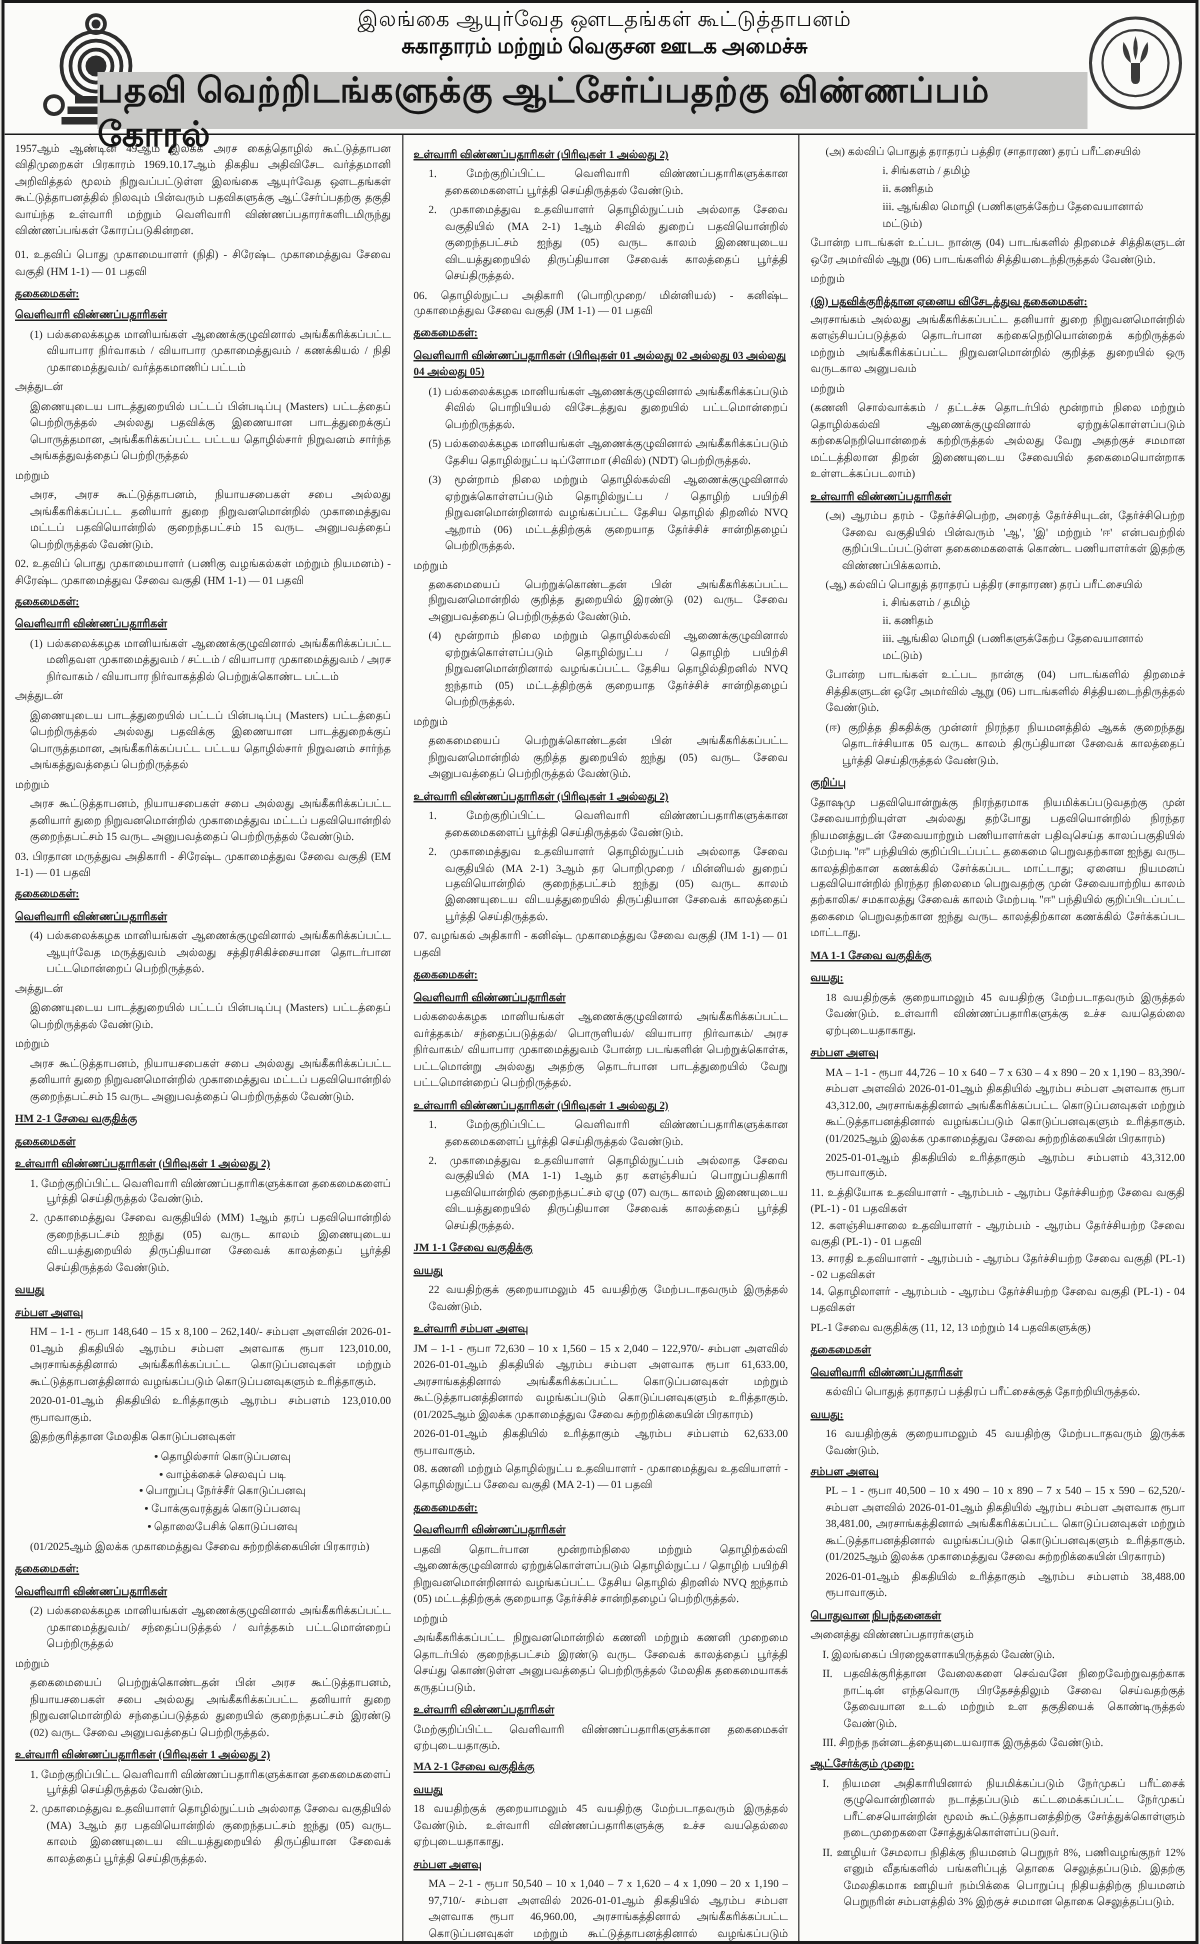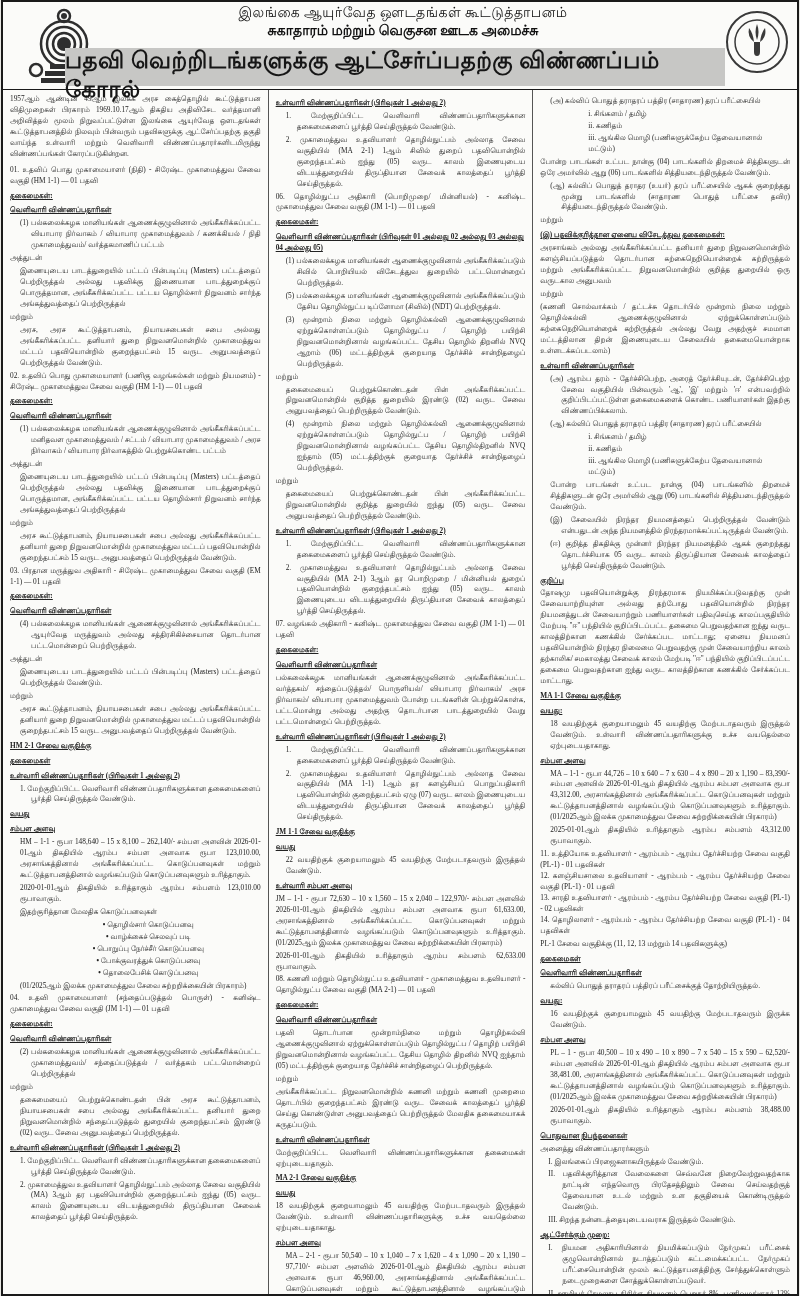--- a/index.html
+++ b/index.html
@@ -94,32 +94,32 @@
         <div class="subhead">வெளிவாரி விண்ணப்பதாரிகள்</div>
         <div class="num">(4) பல்கலைக்கழக மானியங்கள் ஆணைக்குழுவினால் அங்கீகரிக்கப்பட்ட ஆயுர்வேத மருத்துவம் அல்லது சத்திரசிகிச்சையான தொடர்பான பட்டமொன்றைப் பெற்றிருத்தல்.</div>
         <div class="center">அத்துடன்</div>
         <div class="para">இணையுடைய பாடத்துறையில் பட்டப் பின்படிப்பு (Masters) பட்டத்தைப் பெற்றிருத்தல் வேண்டும்.</div>
         <div class="center">மற்றும்</div>
         <div class="para">அரச கூட்டுத்தாபனம், நியாயசபைகள் சபை அல்லது அங்கீகரிக்கப்பட்ட தனியார் துறை நிறுவனமொன்றில் முகாமைத்துவ மட்டப் பதவியொன்றில் குறைந்தபட்சம் 15 வருட அனுபவத்தைப் பெற்றிருத்தல் வேண்டும்.</div>
         <div class="subhead">HM 2-1 சேவை வகுதிக்கு</div>
         <div class="subhead">தகைமைகள்</div>
         <div class="subhead">உள்வாரி விண்ணப்பதாரிகள் (பிரிவுகள் 1 அல்லது 2)</div>
         <div class="num">1. மேற்குறிப்பிட்ட வெளிவாரி விண்ணப்பதாரிகளுக்கான தகைமைகளைப் பூர்த்தி செய்திருத்தல் வேண்டும்.</div>
+        <div class="num">2. முகாமைத்துவ சேவை வகுதியில் (MM) 1ஆம் தரப் பதவியொன்றில் குறைந்தபட்சம் ஐந்து (05) வருட காலம் இணையுடைய விடயத்துறையில் திருப்தியான சேவைக் காலத்தைப் பூர்த்தி செய்திருத்தல் வேண்டும்.</div>
         <div class="subhead">வயது</div>
         <div class="subhead">சம்பள அளவு</div>
         <div class="para">HM – 1-1 - ரூபா 148,640 – 15 x 8,100 – 262,140/- சம்பள அளவின் 2026-01-01ஆம் திகதியில் ஆரம்ப சம்பள அளவாக ரூபா 123,010.00, அரசாங்கத்தினால் அங்கீகரிக்கப்பட்ட கொடுப்பனவுகள் மற்றும் கூட்டுத்தாபனத்தினால் வழங்கப்படும் கொடுப்பனவுகளும் உரித்தாகும்.</div>
         <div class="para">2020-01-01ஆம் திகதியில் உரித்தாகும் ஆரம்ப சம்பளம் 123,010.00 ரூபாவாகும்.</div>
         <div class="para">இதற்குரித்தான மேலதிக கொடுப்பனவுகள்</div>
         <div class="bullet">தொழில்சார் கொடுப்பனவு</div>
         <div class="bullet">வாழ்க்கைச் செலவுப் படி</div>
         <div class="bullet">பொறுப்பு நேர்ச்சீர் கொடுப்பனவு</div>
         <div class="bullet">போக்குவரத்துக் கொடுப்பனவு</div>
         <div class="bullet">தொலைபேசிக் கொடுப்பனவு</div>
         <div class="para">(01/2025ஆம் இலக்க முகாமைத்துவ சேவை சுற்றறிக்கையின் பிரகாரம்)</div>
-        <div class="box">04. உதவி முகாமையாளர் (சந்தைப்படுத்தல் பொருள்) - கனிஷ்ட முகாமைத்துவ சேவை வகுதி (JM 1-1) — 01 பதவி</div>
         <div class="subhead">தகைமைகள்:</div>
         <div class="subhead">வெளிவாரி விண்ணப்பதாரிகள்</div>
         <div class="num">(2) பல்கலைக்கழக மானியங்கள் ஆணைக்குழுவினால் அங்கீகரிக்கப்பட்ட முகாமைத்துவம்/ சந்தைப்படுத்தல் / வர்த்தகம் பட்டமொன்றைப் பெற்றிருத்தல்</div>
         <div class="center">மற்றும்</div>
         <div class="para">தகைமையைப் பெற்றுக்கொண்டதன் பின் அரச கூட்டுத்தாபனம், நியாயசபைகள் சபை அல்லது அங்கீகரிக்கப்பட்ட தனியார் துறை நிறுவனமொன்றில் சந்தைப்படுத்தல் துறையில் குறைந்தபட்சம் இரண்டு (02) வருட சேவை அனுபவத்தைப் பெற்றிருத்தல்.</div>
         <div class="subhead">உள்வாரி விண்ணப்பதாரிகள் (பிரிவுகள் 1 அல்லது 2)</div>
         <div class="num">1. மேற்குறிப்பிட்ட வெளிவாரி விண்ணப்பதாரிகளுக்கான தகைமைகளைப் பூர்த்தி செய்திருத்தல் வேண்டும்.</div>
         <div class="num">2. முகாமைத்துவ உதவியாளர் தொழில்நுட்பம் அல்லாத சேவை வகுதியில் (MA) 3ஆம் தர பதவியொன்றில் குறைந்தபட்சம் ஐந்து (05) வருட காலம் இணையுடைய விடயத்துறையில் திருப்தியான சேவைக் காலத்தைப் பூர்த்தி செய்திருத்தல்.</div>
       </div>
     <div class="col" id="col-middle">
@@ -166,34 +166,32 @@
         <div class="para0">18 வயதிற்குக் குறையாமலும் 45 வயதிற்கு மேற்படாதவரும் இருத்தல் வேண்டும். உள்வாரி விண்ணப்பதாரிகளுக்கு உச்ச வயதெல்லை ஏற்புடையதாகாது.</div>
         <div class="subhead">சம்பள அளவு</div>
         <div class="para">MA – 2-1 - ரூபா 50,540 – 10 x 1,040 – 7 x 1,620 – 4 x 1,090 – 20 x 1,190 – 97,710/- சம்பள அளவில் 2026-01-01ஆம் திகதியில் ஆரம்ப சம்பள அளவாக ரூபா 46,960.00, அரசாங்கத்தினால் அங்கீகரிக்கப்பட்ட கொடுப்பனவுகள் மற்றும் கூட்டுத்தாபனத்தினால் வழங்கப்படும் கொடுப்பனவுகளும் உரித்தாகும். (01/2025ஆம் இலக்க முகாமைத்துவ சேவை சுற்றறிக்கையின் பிரகாரம்)</div>
       </div>
     <div class="col" id="col-right">
         <div class="num">(அ) கல்விப் பொதுத் தராதரப் பத்திர (சாதாரண) தரப் பரீட்சையில்</div>
         <div class="sub2">i. சிங்களம் / தமிழ்</div>
         <div class="sub2">ii. கணிதம்</div>
         <div class="sub2">iii. ஆங்கில மொழி (பணிகளுக்கேற்ப தேவையானால் மட்டும்)</div>
         <div class="para0">போன்ற பாடங்கள் உட்பட நான்கு (04) பாடங்களில் திறமைச் சித்திகளுடன் ஒரே அமர்வில் ஆறு (06) பாடங்களில் சித்தியடைந்திருத்தல் வேண்டும்.</div>
-        <div class="num">(ஆ) கல்விப் பொதுத் தராதர (உயர்) தரப் பரீட்சையில் ஆகக் குறைந்தது மூன்று பாடங்களில் (சாதாரண பொதுத் பரீட்சை தவிர) சித்தியடைந்திருத்தல் வேண்டும்.</div>
         <div class="center">மற்றும்</div>
         <div class="subhead">(இ) பதவிக்குரித்தான ஏனைய விசேடத்துவ தகைமைகள்:</div>
         <div class="para0">அரசாங்கம் அல்லது அங்கீகரிக்கப்பட்ட தனியார் துறை நிறுவனமொன்றில் களஞ்சியப்படுத்தல் தொடர்பான கற்கைநெறியொன்றைக் கற்றிருத்தல் மற்றும் அங்கீகரிக்கப்பட்ட நிறுவனமொன்றில் குறித்த துறையில் ஒரு வருடகால அனுபவம்</div>
         <div class="center">மற்றும்</div>
         <div class="para0">(கணனி சொல்வாக்கம் / தட்டச்சு தொடர்பில் மூன்றாம் நிலை மற்றும் தொழில்கல்வி ஆணைக்குழுவினால் ஏற்றுக்கொள்ளப்படும் கற்கைநெறியொன்றைக் கற்றிருத்தல் அல்லது வேறு அதற்குச் சமமான மட்டத்திலான திறன் இணையுடைய சேவையில் தகைமையொன்றாக உள்ளடக்கப்படலாம்)</div>
         <div class="subhead">உள்வாரி விண்ணப்பதாரிகள்</div>
         <div class="num">(அ) ஆரம்ப தரம் - தேர்ச்சிபெற்ற, அரைத் தேர்ச்சியுடன், தேர்ச்சிபெற்ற சேவை வகுதியில் பின்வரும் 'ஆ', 'இ' மற்றும் 'ஈ' என்பவற்றில் குறிப்பிடப்பட்டுள்ள தகைமைகளைக் கொண்ட பணியாளர்கள் இதற்கு விண்ணப்பிக்கலாம்.</div>
         <div class="num">(ஆ) கல்விப் பொதுத் தராதரப் பத்திர (சாதாரண) தரப் பரீட்சையில்</div>
         <div class="sub2">i. சிங்களம் / தமிழ்</div>
         <div class="sub2">ii. கணிதம்</div>
         <div class="sub2">iii. ஆங்கில மொழி (பணிகளுக்கேற்ப தேவையானால் மட்டும்)</div>
         <div class="para">போன்ற பாடங்கள் உட்பட நான்கு (04) பாடங்களில் திறமைச் சித்திகளுடன் ஒரே அமர்வில் ஆறு (06) பாடங்களில் சித்தியடைந்திருத்தல் வேண்டும்.</div>
-        <div class="num">(இ) சேவையில் நிரந்தர நியமனத்தைப் பெற்றிருத்தல் வேண்டும் என்பதுடன் அந்த நியமனத்தில் நிரந்தரமாக்கப்பட்டிருத்தல் வேண்டும்.</div>
         <div class="num">(ஈ) குறித்த திகதிக்கு முன்னர் நிரந்தர நியமனத்தில் ஆகக் குறைந்தது தொடர்ச்சியாக 05 வருட காலம் திருப்தியான சேவைக் காலத்தைப் பூர்த்தி செய்திருத்தல் வேண்டும்.</div>
         <div class="subhead">குறிப்பு</div>
         <div class="para0">தோஷமு பதவியொன்றுக்கு நிரந்தரமாக நியமிக்கப்படுவதற்கு முன் சேவையாற்றியுள்ள அல்லது தற்போது பதவியொன்றில் நிரந்தர நியமனத்துடன் சேவையாற்றும் பணியாளர்கள் பதிவுசெய்த காலப்பகுதியில் மேற்படி ''ஈ'' பந்தியில் குறிப்பிடப்பட்ட தகைமை பெறுவதற்கான ஐந்து வருட காலத்திற்கான கணக்கில் சேர்க்கப்பட மாட்டாது; ஏனைய நியமனப் பதவியொன்றில் நிரந்தர நிலைமை பெறுவதற்கு முன் சேவையாற்றிய காலம் தற்காலிக/ சமகாலத்து சேவைக் காலம் மேற்படி ''ஈ'' பந்தியில் குறிப்பிடப்பட்ட தகைமை பெறுவதற்கான ஐந்து வருட காலத்திற்கான கணக்கில் சேர்க்கப்பட மாட்டாது.</div>
         <div class="subhead">MA 1-1 சேவை வகுதிக்கு</div>
         <div class="subhead">வயது:</div>
         <div class="para">18 வயதிற்குக் குறையாமலும் 45 வயதிற்கு மேற்படாதவரும் இருத்தல் வேண்டும். உள்வாரி விண்ணப்பதாரிகளுக்கு உச்ச வயதெல்லை ஏற்புடையதாகாது.</div>
         <div class="subhead">சம்பள அளவு</div>
         <div class="para">MA – 1-1 - ரூபா 44,726 – 10 x 640 – 7 x 630 – 4 x 890 – 20 x 1,190 – 83,390/- சம்பள அளவில் 2026-01-01ஆம் திகதியில் ஆரம்ப சம்பள அளவாக ரூபா 43,312.00, அரசாங்கத்தினால் அங்கீகரிக்கப்பட்ட கொடுப்பனவுகள் மற்றும் கூட்டுத்தாபனத்தினால் வழங்கப்படும் கொடுப்பனவுகளும் உரித்தாகும். (01/2025ஆம் இலக்க முகாமைத்துவ சேவை சுற்றறிக்கையின் பிரகாரம்)</div>
         <div class="para">2025-01-01ஆம் திகதியில் உரித்தாகும் ஆரம்ப சம்பளம் 43,312.00 ரூபாவாகும்.</div>
         <div class="box">11. உத்தியோக உதவியாளர் - ஆரம்பம் - ஆரம்ப தேர்ச்சியற்ற சேவை வகுதி (PL-1) - 01 பதவிகள்</div>

